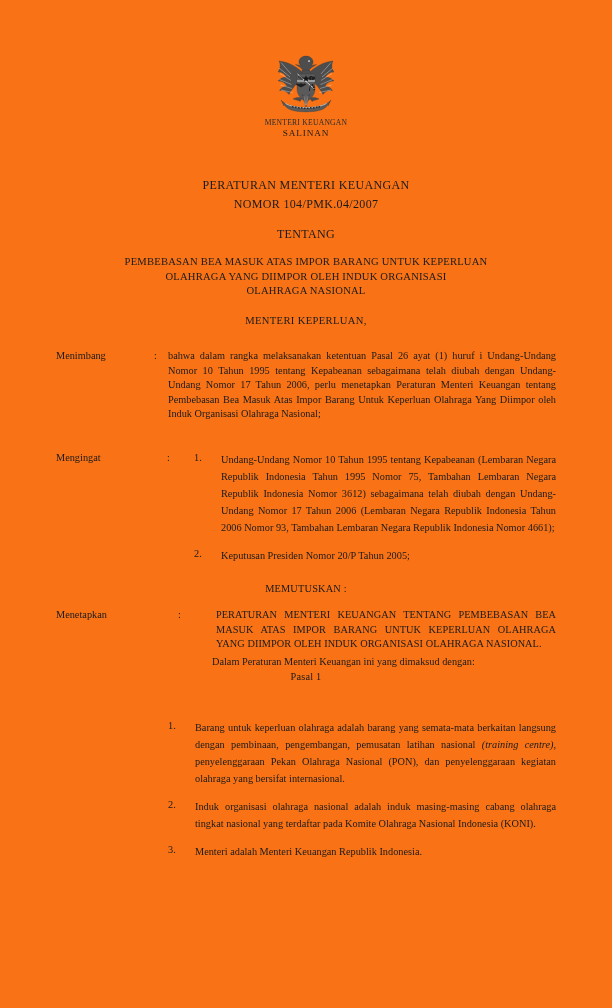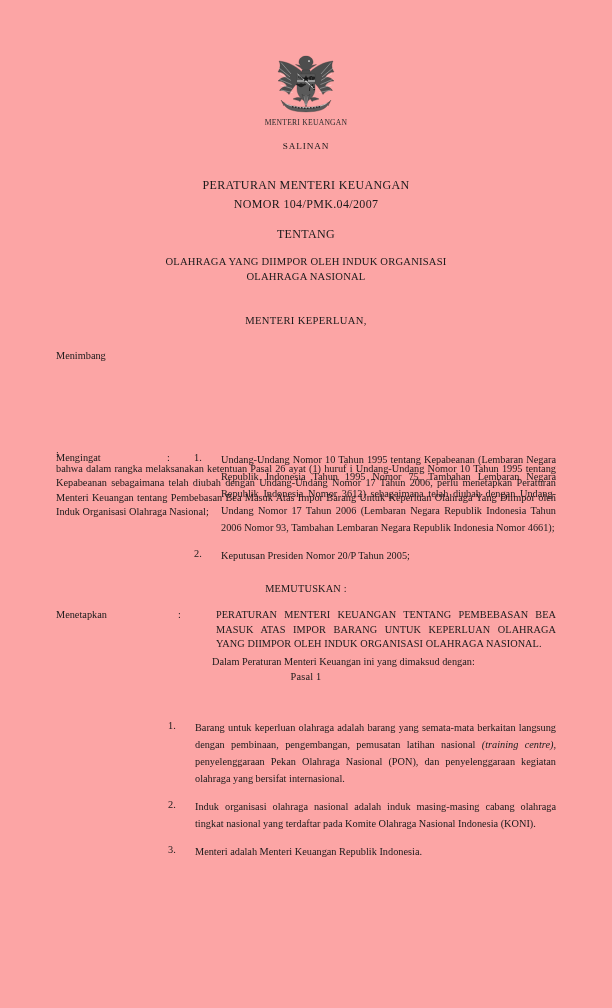--- a/index.html
+++ b/index.html
@@ -12,21 +12,21 @@
     height: 1008px;
     position: relative;
     font-family: "Liberation Serif", "DejaVu Serif", serif;
     color: #1a1a1a;
     overflow: hidden;
   }
   .page {
     position: relative;
     width: 612px;
     height: 1008px;
-    background: #fca5a5;
+    background: #f97316;
   }
 
   
   .emblem-block {
     position: absolute;
     left: 0;
     top: 52px;
     width: 612px;
     text-align: center;
   }
@@ -37,21 +37,20 @@
     vertical-align: top;
   }
   .emblem-caption {
     margin-top: 2px;
     font-size: 7.6px;
     line-height: 10.2px;
     letter-spacing: 0.25px;
     color: #2b2b2b;
   }
   .salinan {
-    margin-top: 13px;
     font-size: 9.2px;
     letter-spacing: 0.9px;
     color: #1a1a1a;
   }
 
   
   .title-block {
     position: absolute;
     left: 56px;
     top: 176px;
@@ -261,27 +260,28 @@
     </div>
     <div class="salinan">SALINAN</div>
   </div>
 
   <div class="title-block">
     <div class="t-line">PERATURAN MENTERI KEUANGAN</div>
     <div class="t-line">NOMOR 104/PMK.04/2007</div>
     <div class="t-gap-1"></div>
     <div class="t-line">TENTANG</div>
     <div class="t-gap-2"></div>
+    <div class="t-sub">PEMBEBASAN BEA MASUK ATAS IMPOR BARANG UNTUK KEPERLUAN</div>
     <div class="t-sub">OLAHRAGA YANG DIIMPOR OLEH INDUK ORGANISASI</div>
     <div class="t-sub">OLAHRAGA NASIONAL</div>
   </div>
 
   <div class="minister-line">MENTERI KEPERLUAN,</div>
 
-  <div class="clause" style="top:349px;flex-direction:column;">
+  <div class="clause" style="top:349px;">
     <div class="c-label">Menimbang</div>
     <div class="c-colon">:</div>
     <div class="c-body">bahwa dalam rangka melaksanakan ketentuan Pasal 26 ayat (1) huruf i Undang-Undang Nomor 10 Tahun 1995 tentang Kepabeanan sebagaimana telah diubah dengan Undang-Undang Nomor 17 Tahun 2006, perlu menetapkan Peraturan Menteri Keuangan tentang Pembebasan Bea Masuk Atas Impor Barang Untuk Keperluan Olahraga Yang Diimpor oleh Induk Organisasi Olahraga Nasional;</div>
   </div>
 
   <div class="clause" style="top:451px;gap:13px;">
     <div class="c-label">Mengingat</div>
     <div class="c-colon">:</div>
     <div class="c-body">
       <div class="num-row">

